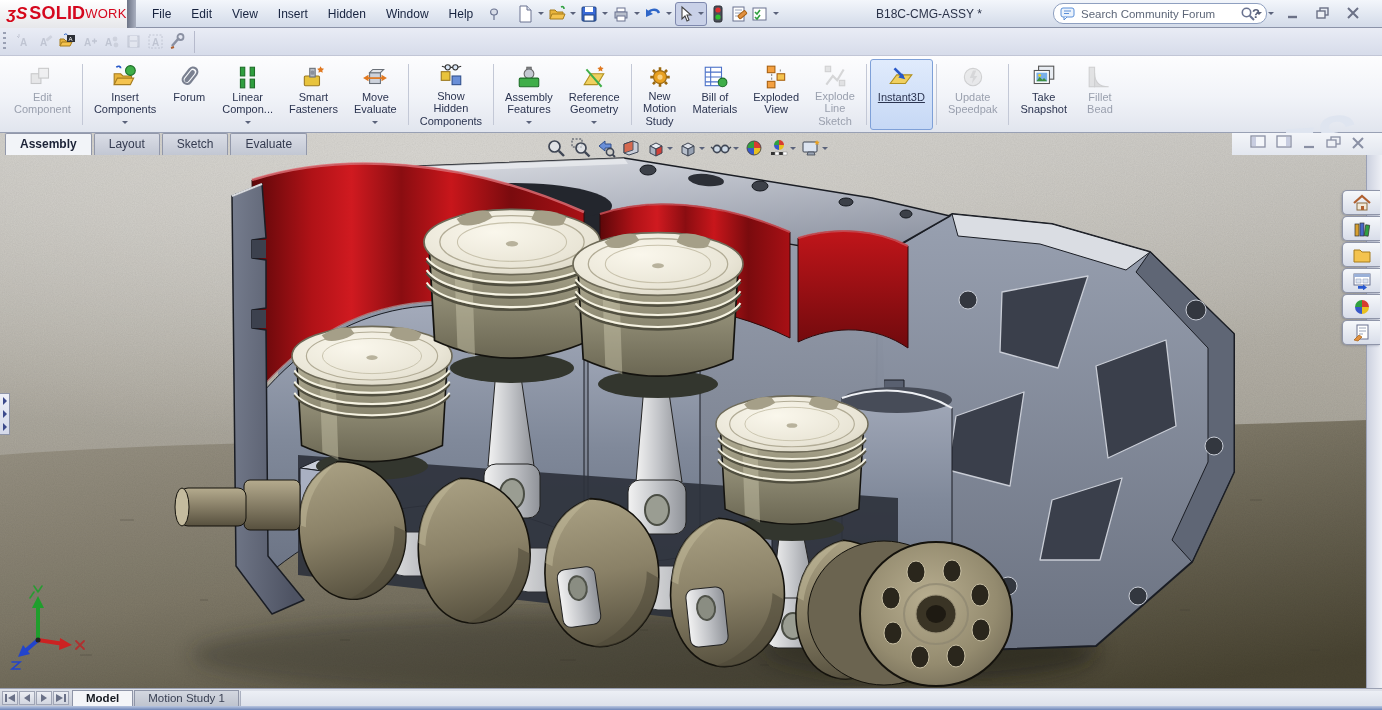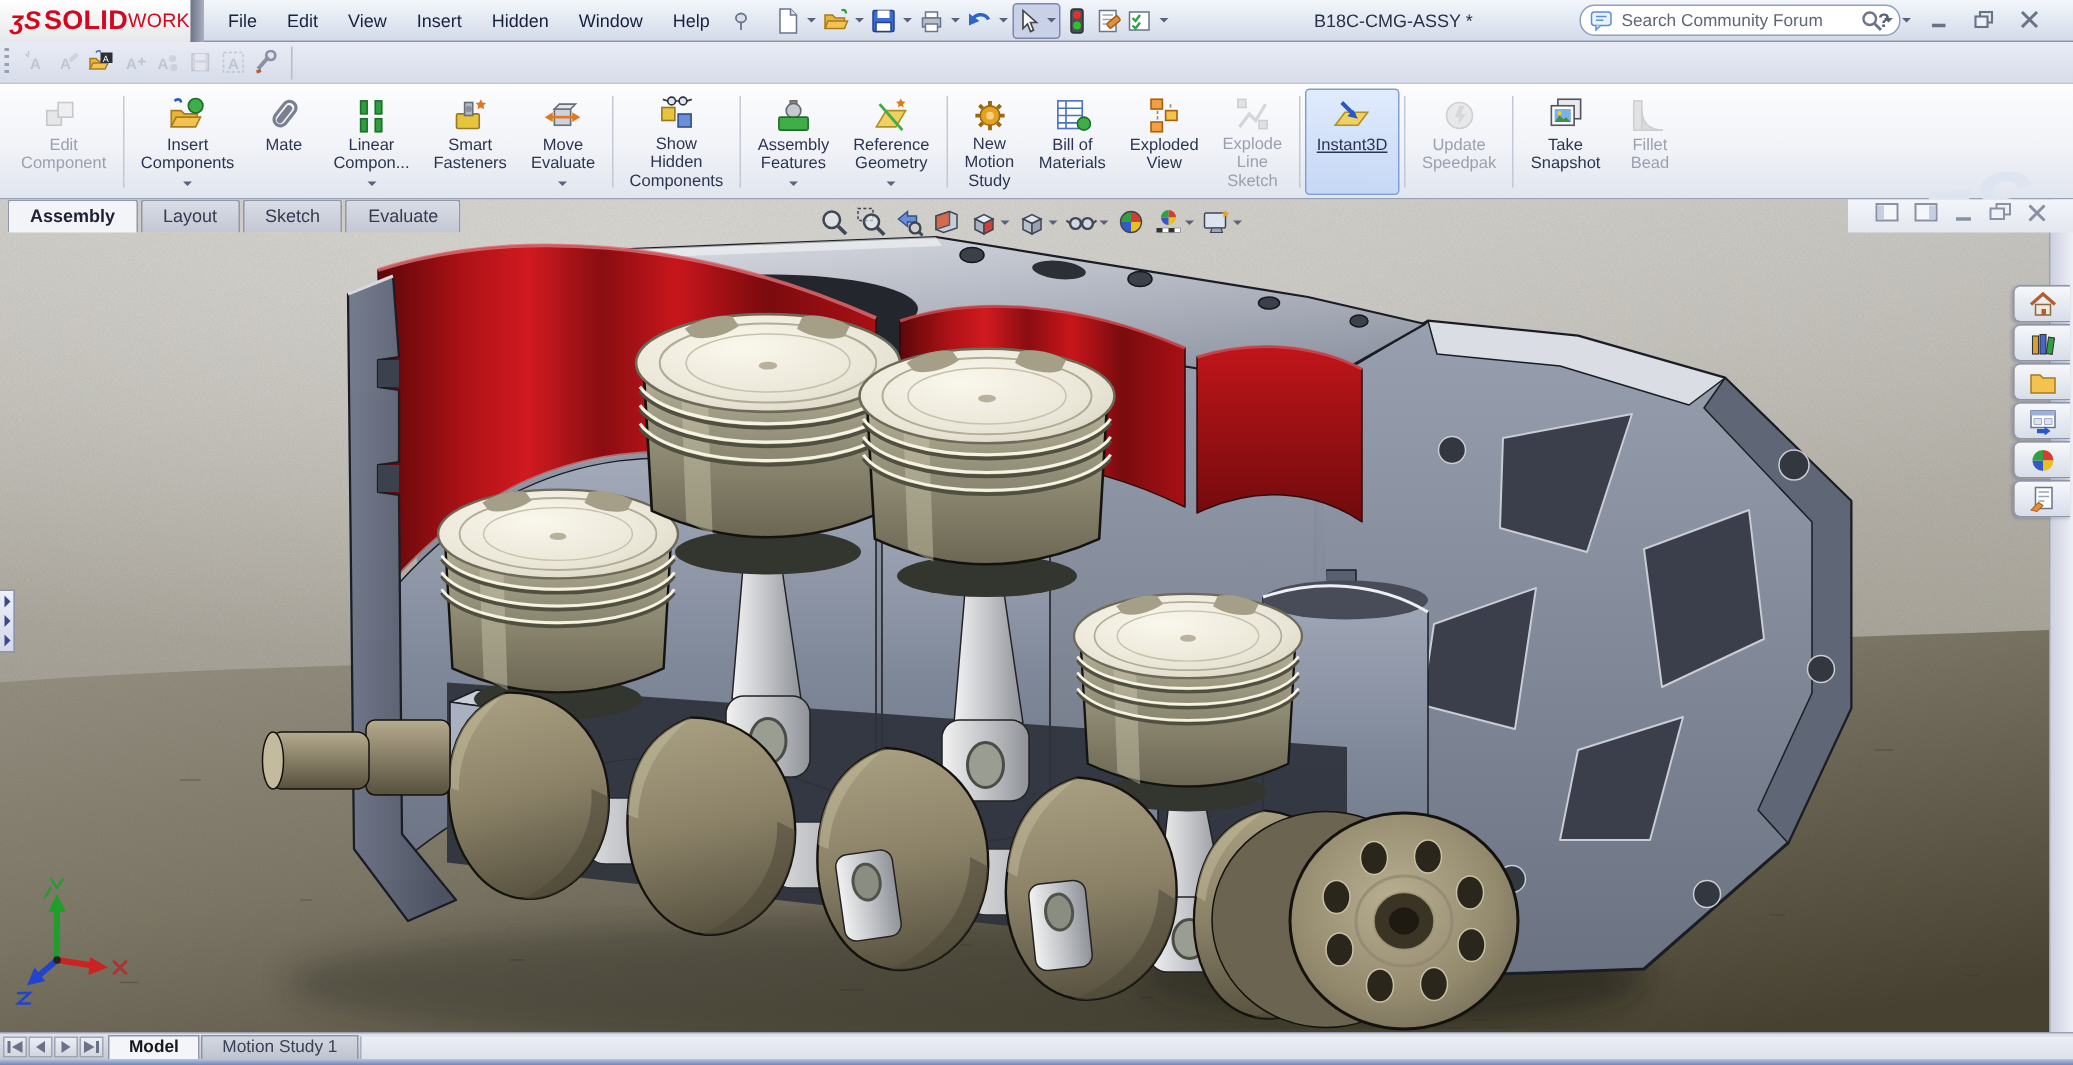--- a/index.html
+++ b/index.html
@@ -354,21 +354,21 @@
 
     <div class="rb">
       <span class="icn">
           <svg width="26" height="26" viewBox="0 0 24 24">
             <g transform="rotate(38 12 12)" fill="none" stroke="#7a8090" stroke-width="2">
               <rect x="8" y="2" width="8" height="17" rx="4"></rect>
               <rect x="11" y="5.5" width="2" height="11" rx="1"></rect>
             </g>
           </svg>
         </span>
-      <span class="lbl">Mate</span>
+      <span class="lbl">Forum</span>
     </div>
 
     <div class="rb">
       <span class="icn">
           <svg width="26" height="26" viewBox="0 0 24 24">
             <g fill="#2f9e3f" stroke="#1e6e28">
               <rect x="5" y="3" width="4" height="8"></rect>
               <rect x="5" y="14" width="4" height="8"></rect>
               <rect x="14" y="3" width="4" height="8"></rect>
               <rect x="14" y="14" width="4" height="8"></rect>

